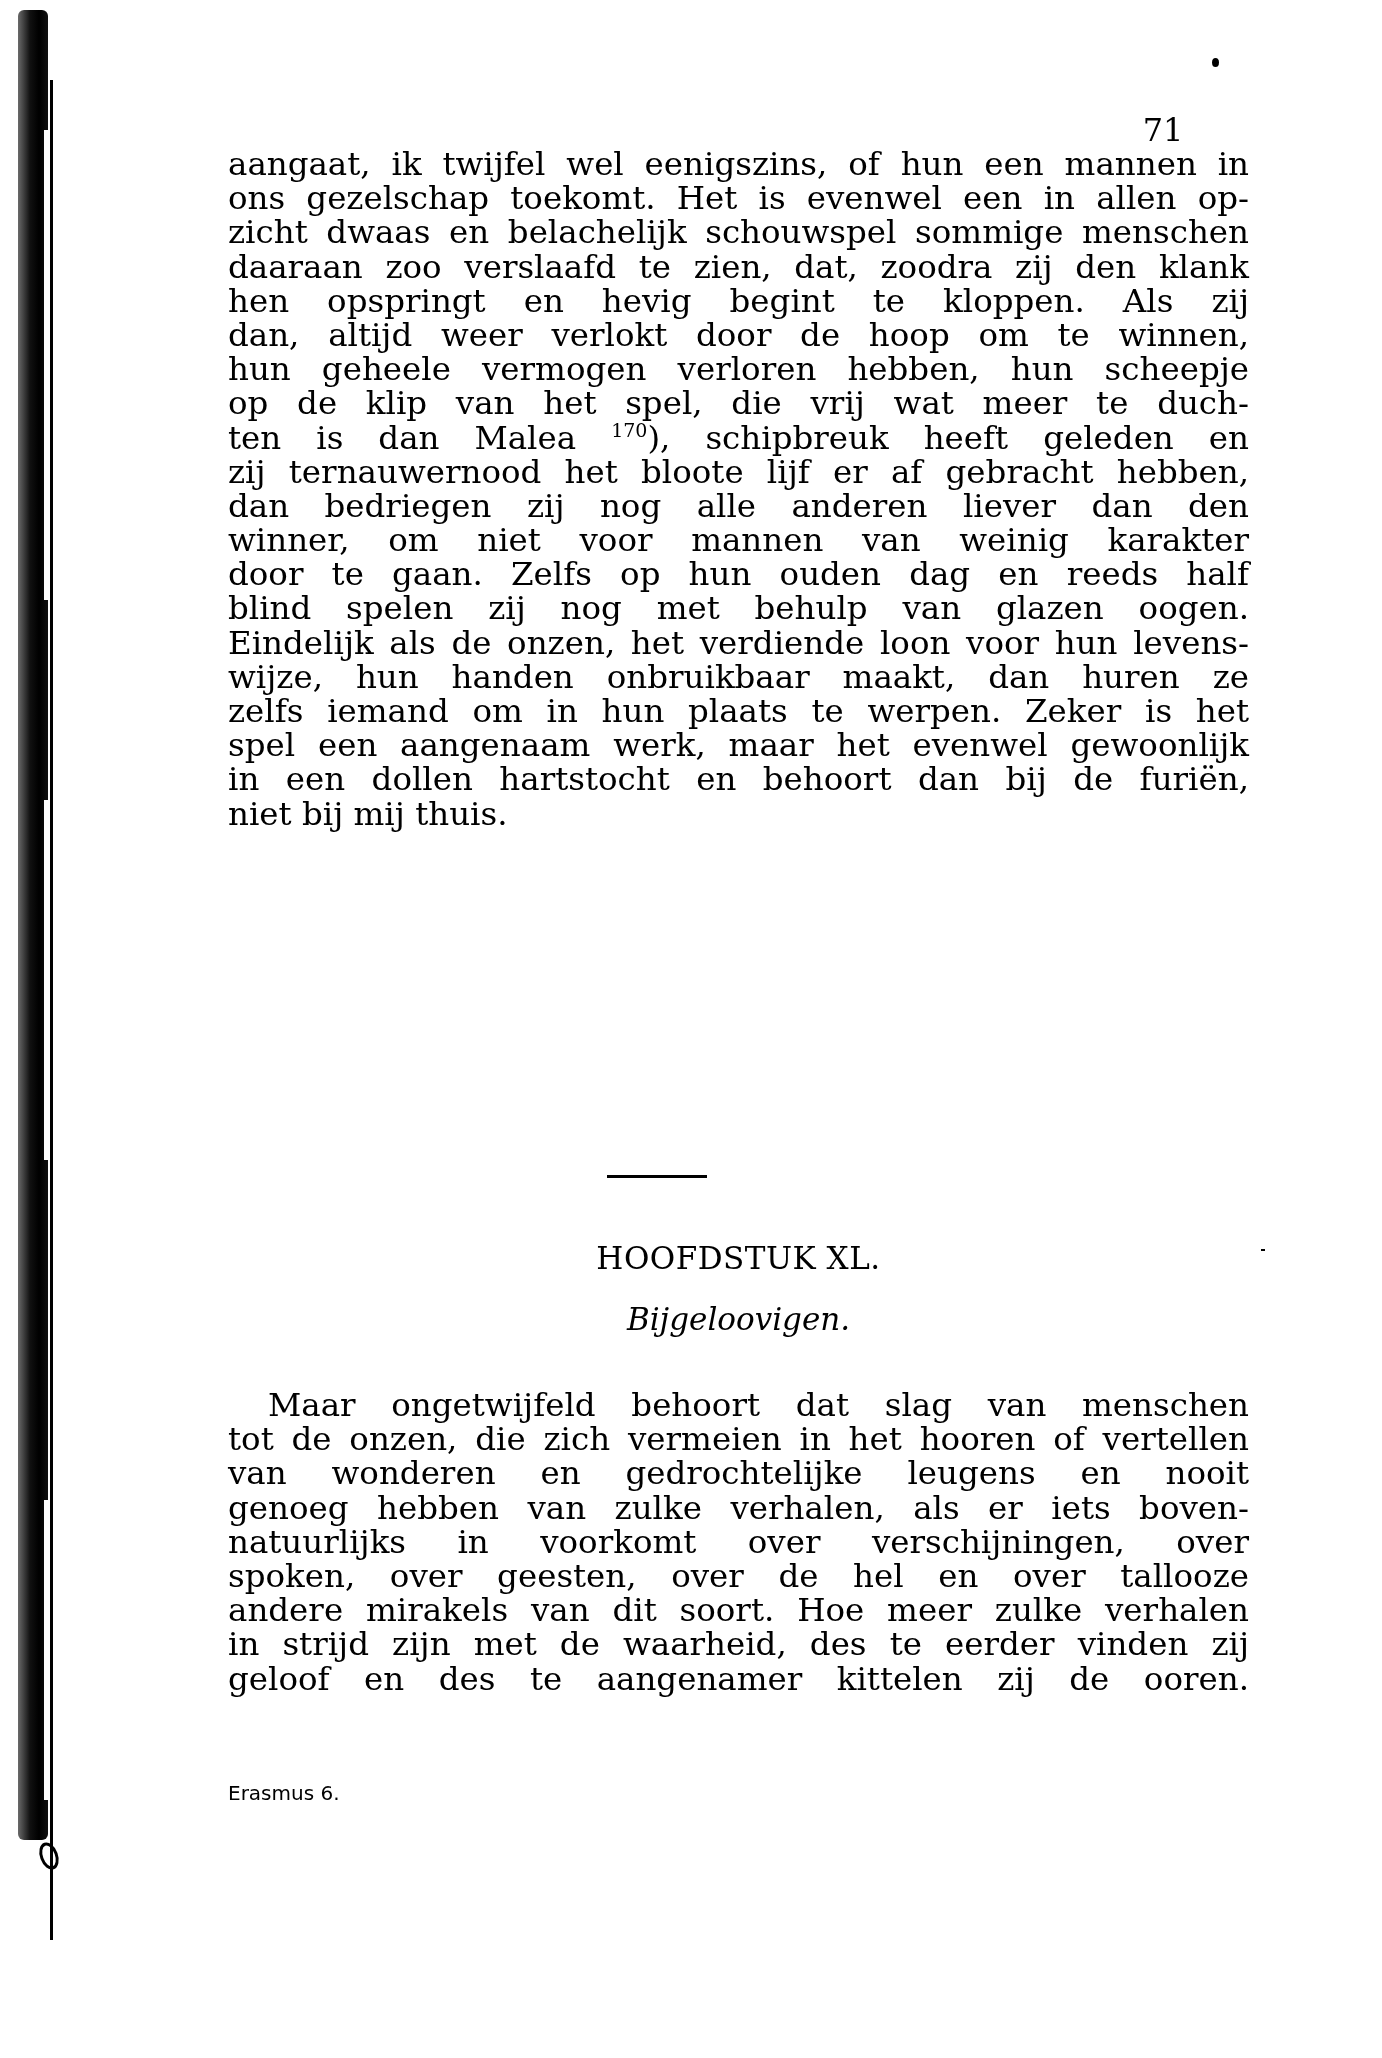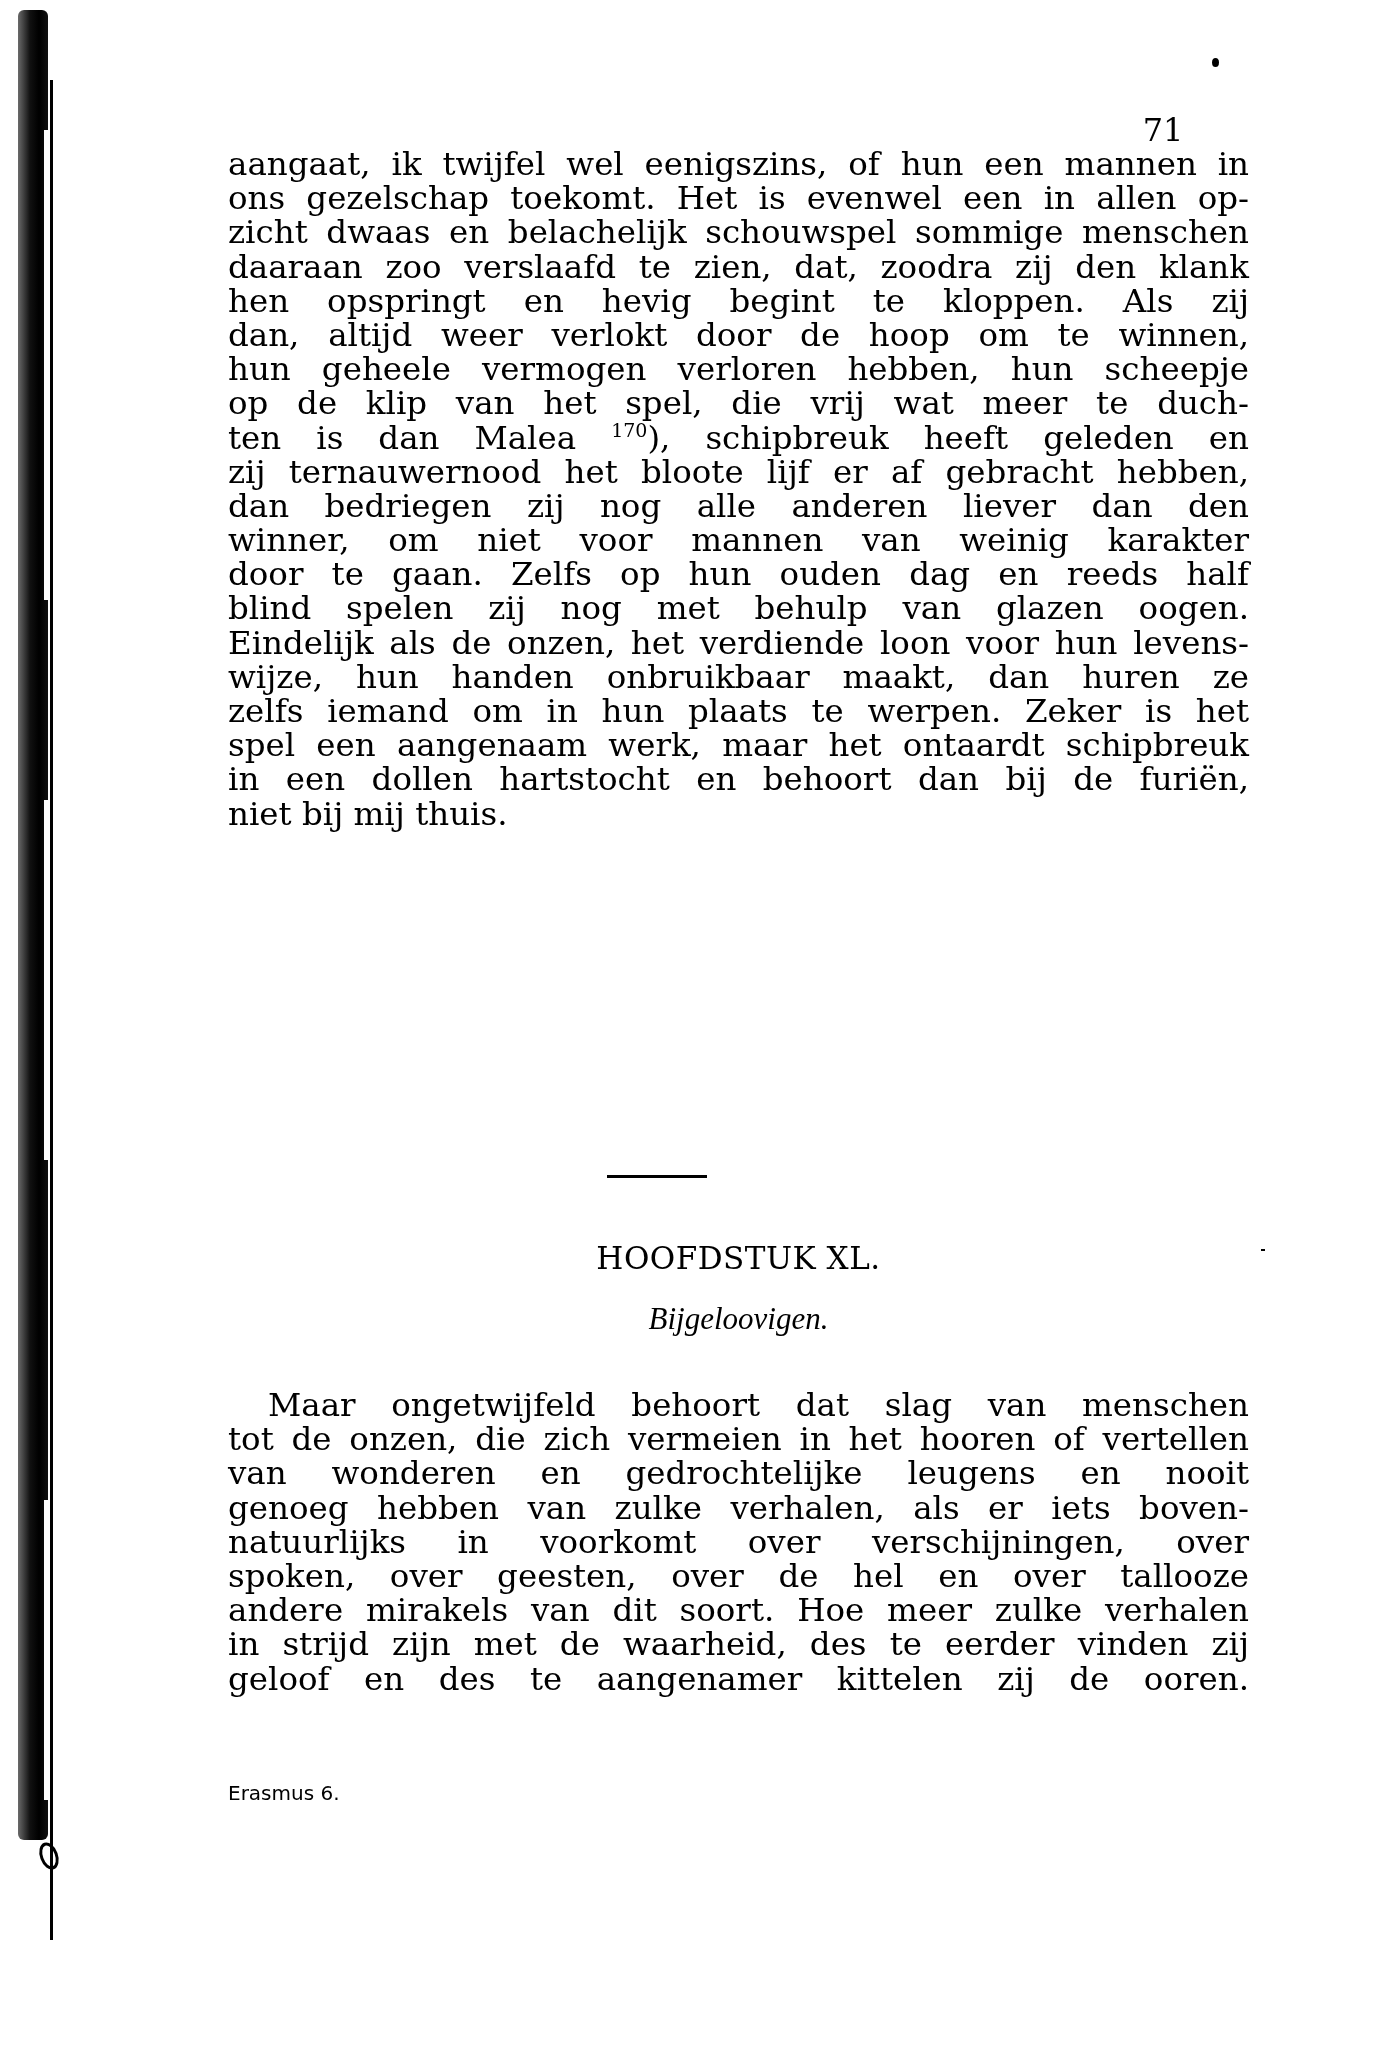--- a/index.html
+++ b/index.html
@@ -131,21 +131,20 @@
     }
     .chapter-subtitle {
       position: absolute;
       left: 228px;
       width: 1021px;
       top: 1299px;
       text-align: center;
       font-size: 31px;
       line-height: 40px;
       font-style: italic;
-      font-family: Liberation Serif, serif;
     }
     .signature {
       position: absolute;
       left: 228px;
       top: 1780px;
       font-family: "DejaVu Sans", "Liberation Sans", sans-serif;
       font-size: 20px;
       line-height: 26px;
     }
   </style>
@@ -177,21 +176,21 @@
   <span class="line">op de klip van het spel, die vrij wat meer te duch-</span>
   <span class="line"><span>ten is dan Malea </span><sup class="fn">170</sup><span>), schipbreuk heeft geleden en</span></span>
   <span class="line">zij ternauwernood het bloote lijf er af gebracht hebben,</span>
   <span class="line">dan bedriegen zij nog alle anderen liever dan den</span>
   <span class="line">winner, om niet voor mannen van weinig karakter</span>
   <span class="line">door te gaan. Zelfs op hun ouden dag en reeds half</span>
   <span class="line">blind spelen zij nog met behulp van glazen oogen.</span>
   <span class="line">Eindelijk als de onzen, het verdiende loon voor hun levens-</span>
   <span class="line">wijze, hun handen onbruikbaar maakt, dan huren ze</span>
   <span class="line">zelfs iemand om in hun plaats te werpen. Zeker is het</span>
-  <span class="line">spel een aangenaam werk, maar het ontaardt schipbreuk</span>
+  <span class="line">spel een aangenaam werk, maar het evenwel gewoonlijk</span>
   <span class="line">in een dollen hartstocht en behoort dan bij de furiën,</span>
   <span class="line last">niet bij mij thuis.</span>
 </div>
 
 <div class="divider"></div>
 
 <div class="chapter-title">HOOFDSTUK XL.</div>
 <div class="chapter-subtitle">Bijgeloovigen.</div>
 
 <div class="text-block block-2">

